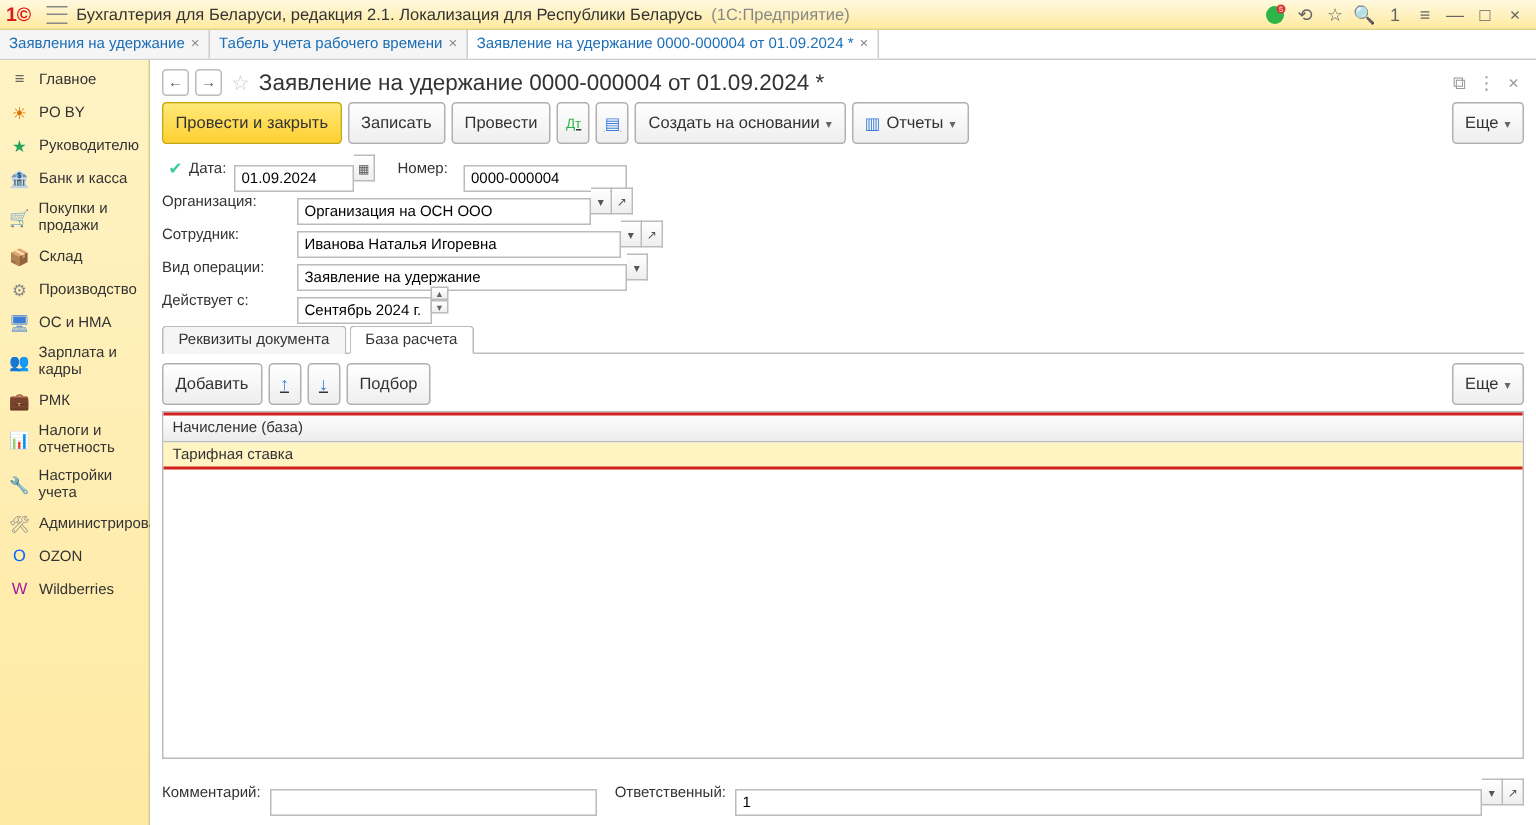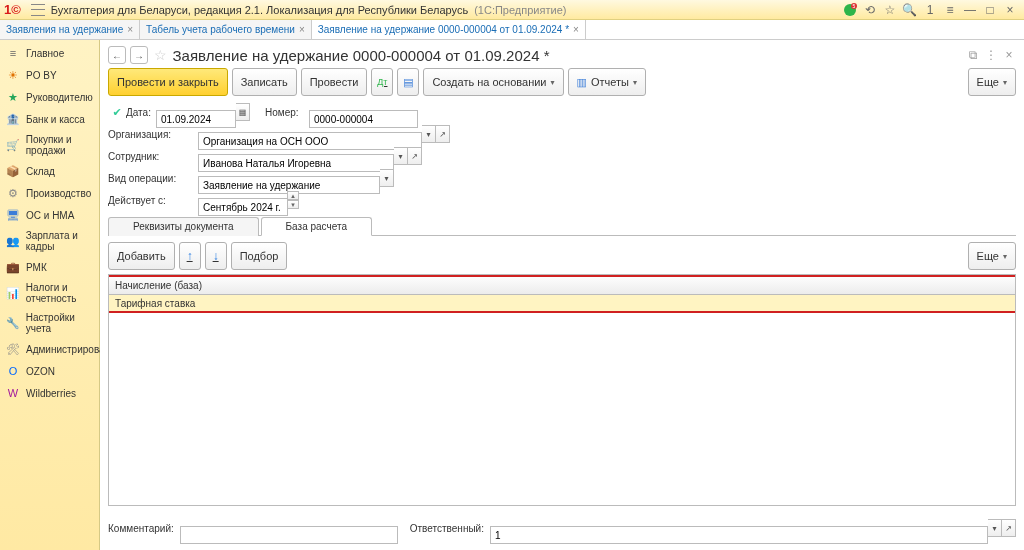--- a/index.html
+++ b/index.html
@@ -38,21 +38,21 @@
 .form-rows { padding: 0 8px; }
 .form-row { display: flex; align-items: center; height: 20px; margin-bottom: 2px; }
 .form-row .lbl { width: 90px; font-size: 10px; color: #333; }
 .form-row .pre { width: 18px; text-align: center; color: #3c9; }
 .field-wrap { display: flex; align-items: center; }
 .txt { height: 18px; border: 1px solid #bbb; padding: 0 4px; font-size: 10px; background: #fff; margin-top: 14px; }
 .sel-btn { width: 14px; height: 18px; border: 1px solid #bbb; border-left: none; background: linear-gradient(#fff,#eee); display: inline-flex; align-items: center; justify-content: center; font-size: 8px; color: #555; }
 .stepper { display: flex; flex-direction: column; margin-left: -1px; }
 .stepper .sb { width: 12px; height: 9px; border: 1px solid #bbb; background: linear-gradient(#fff,#eee); font-size: 7px; display: flex; align-items: center; justify-content: center; color: #666; }
 .tabstrip { display: flex; border-bottom: 1px solid #bbb; margin: 4px 8px 0; }
-.dtab { padding: 3px 24px; font-size: 10px; border: 1px solid #bbb; border-bottom: none; background: #f5f5f5; border-radius: 3px 3px 0 0; margin-right: 2px; position: relative; top: 1px; }
+.dtab { padding: 3px 10px; font-size: 10px; border: 1px solid #bbb; border-bottom: none; background: #f5f5f5; border-radius: 3px 3px 0 0; margin-right: 2px; position: relative; top: 1px; }
 .dtab.active { background: #fff; border-bottom: 1px solid #fff; }
 .tool2 { display: flex; align-items: center; gap: 4px; padding: 6px 8px 4px; }
 .tool2 .grow { flex: 1; }
 .grid { margin: 0 8px; border: 1px solid #bbb; height: 316px; }
 .grid-head { background: linear-gradient(#fdfdfd,#ececec); border-bottom: 1px solid #bbb; border-top: 2px solid #d02020; height: 20px; display: flex; align-items: center; padding: 0 6px; font-size: 10px; color: #333; }
 .grid-row { height: 18px; display: flex; align-items: center; padding: 0 6px; background: #fff4c2; border-bottom: 2px solid #d02020; font-size: 10px; }
 .footer { display: flex; align-items: center; gap: 6px; padding: 6px 8px; }
 .footer .lbl { font-size: 10px; }
 .footer .txt { flex: 0 0 auto; }
 .arrow-blue { color: #2a7de1; font-weight: bold; font-size: 12px; }
@@ -211,37 +211,37 @@
         <span class="field-wrap">
           <input class="txt" style="width: 80px;" value="01.09.2024">
           <span class="sel-btn">▦</span>
         </span>
         <span class="lbl" style="width:44px;margin-left:15px">Номер:</span>
         <input class="txt" style="width: 109px;" value="0000-000004">
       </div>
       <div class="form-row">
         <span class="lbl">Организация:</span>
         <span class="field-wrap">
-          <input class="txt" style="width: 224px;" value="Организация на ОСН ООО">
+          <input class="txt" style="width: 196px;" value="Организация на ОСН ООО">
           <span class="sel-btn">▾</span>
           <span class="sel-btn">↗</span>
         </span>
       </div>
       <div class="form-row">
         <span class="lbl">Сотрудник:</span>
         <span class="field-wrap">
-          <input class="txt" style="width: 196px;" value="Иванова Наталья Игоревна">
+          <input class="txt" style="width: 216px;" value="Иванова Наталья Игоревна">
           <span class="sel-btn">▾</span>
           <span class="sel-btn">↗</span>
         </span>
       </div>
       <div class="form-row">
         <span class="lbl">Вид операции:</span>
         <span class="field-wrap">
-          <input class="txt" style="width: 182px;" value="Заявление на удержание">
+          <input class="txt" style="width: 220px;" value="Заявление на удержание">
           <span class="sel-btn">▾</span>
         </span>
       </div>
       <div class="form-row">
         <span class="lbl">Действует с:</span>
         <span class="field-wrap">
           <input class="txt" style="width: 90px;" value="Сентябрь 2024 г.">
           <span class="stepper">
             <span class="sb">▴</span>
             <span class="sb">▾</span>

